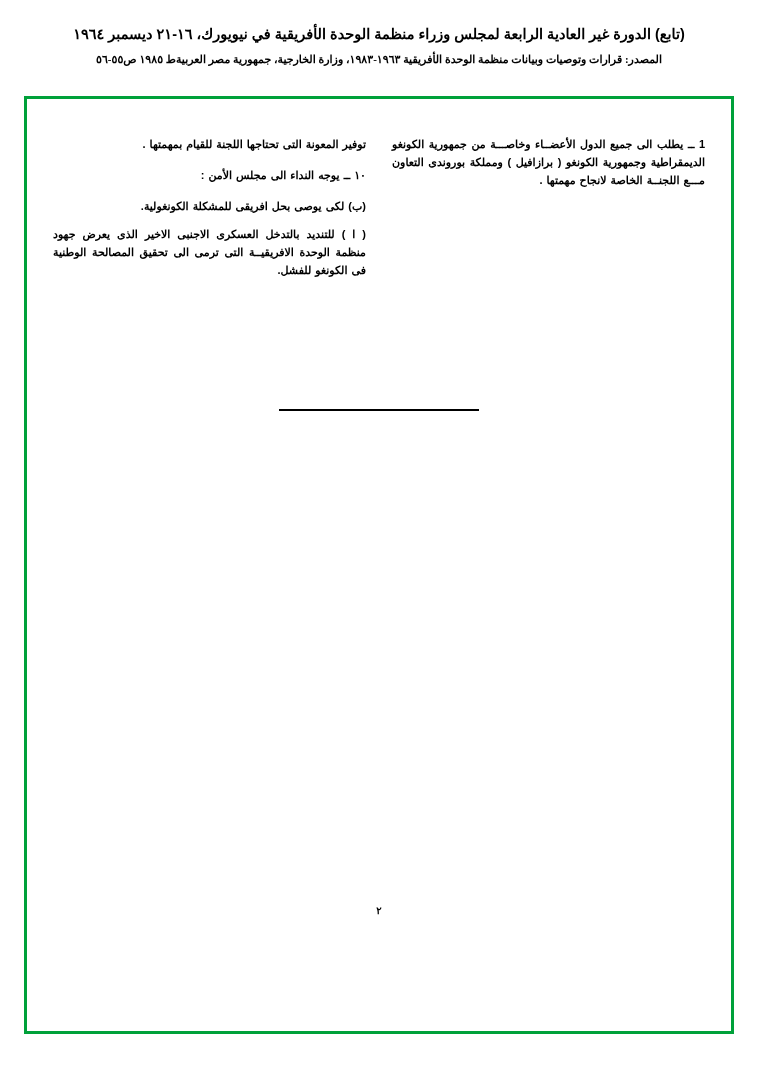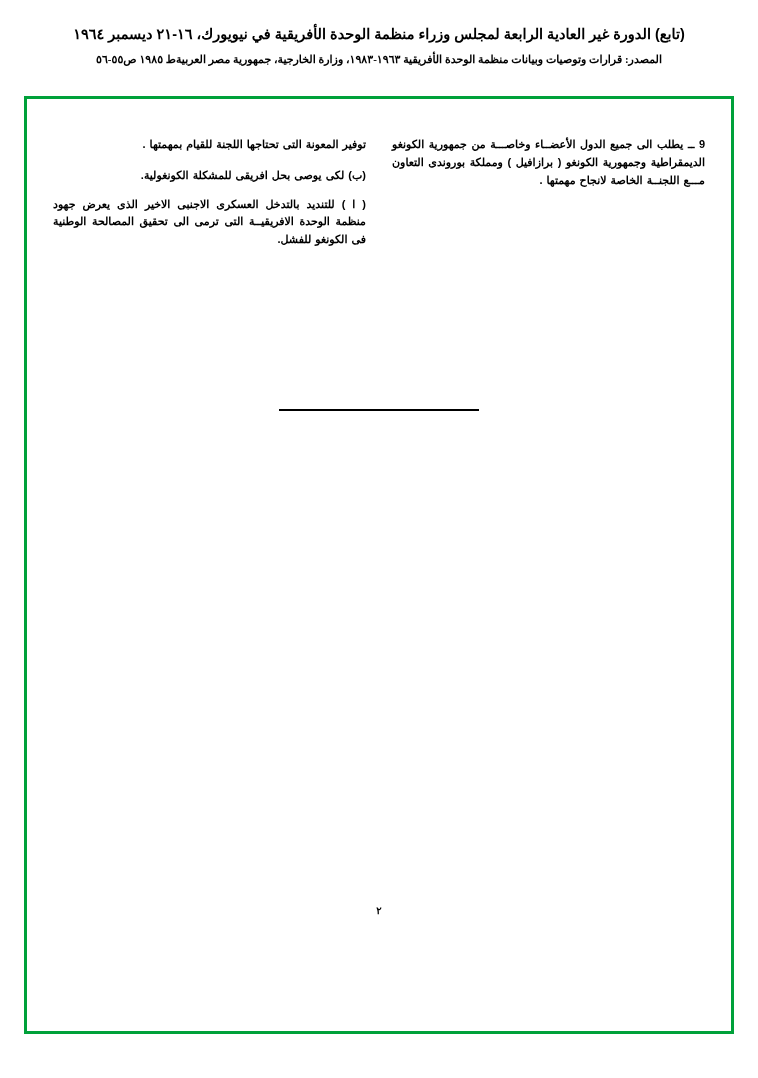--- a/index.html
+++ b/index.html
@@ -123,25 +123,26 @@
   <div class="doc-header">
     <div class="doc-title">(تابع)  الدورة غير العادية الرابعة لمجلس وزراء منظمة الوحدة الأفريقية في نيويورك، ١٦-٢١ ديسمبر ١٩٦٤</div>
     <div class="doc-source">المصدر: ‏قرارات وتوصيات وبيانات منظمة الوحدة الأفريقية ١٩٦٣-١٩٨٣، وزارة الخارجية، جمهورية مصر العربية‏ط ١٩٨٥ ص٥٥-٥٦</div>
   </div>
 
   <div class="frame">
 
     <div class="columns">
 
       <div class="col">
-        <p class="para">9 ــ يطلب الى جميع الدول الأعضــاء وخاصـــة من جمهورية الكونغو الديمقراطية وجمهورية الكونغو ( برازافيل ) ومملكة بوروندى التعاون مـــع اللجنــة الخاصة لانجاح مهمتها .</p>
+        <p class="para">1 ــ يطلب الى جميع الدول الأعضــاء وخاصـــة من جمهورية الكونغو الديمقراطية وجمهورية الكونغو ( برازافيل ) ومملكة بوروندى التعاون مـــع اللجنــة الخاصة لانجاح مهمتها .</p>
       </div>
 
       <div class="col">
         <p class="para lead">توفير المعونة التى تحتاجها اللجنة للقيام بمهمتها .</p>
+        <p class="para lead">١٠ ــ يوجه النداء الى مجلس الأمن :</p>
         <p class="para tight">(ب) لكى يوصى بحل افريقى للمشكلة الكونغولية.</p>
         <p class="para">( ا ) للتنديد بالتدخل العسكرى الاجنبى الاخير الذى يعرض جهود منظمة الوحدة الافريقيــة التى ترمى الى تحقيق المصالحة الوطنية فى الكونغو للفشل.</p>
       </div>
 
     </div>
 
     <div class="sep-rule">
       <div class="line"></div>
     </div>
 

